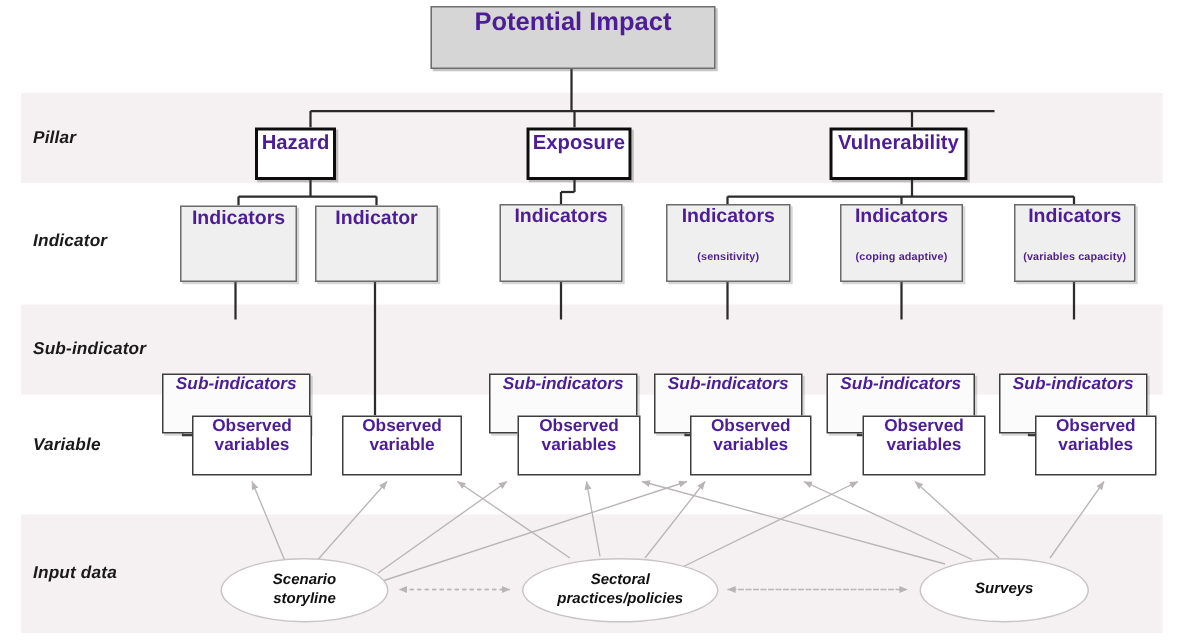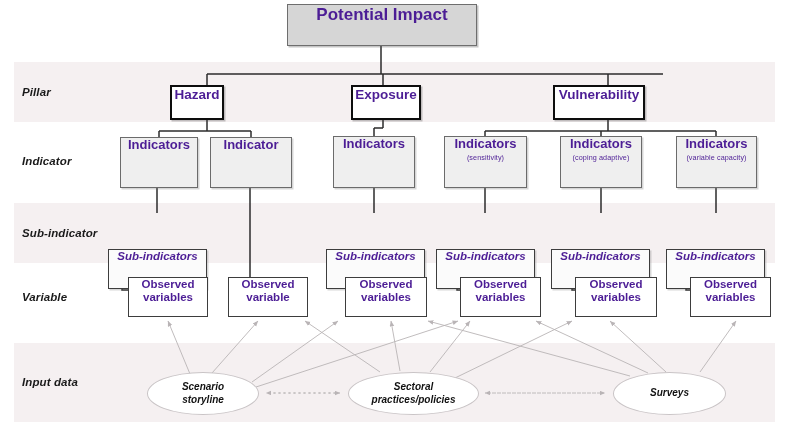--- a/index.html
+++ b/index.html
@@ -35,23 +35,23 @@
     flex-direction:column;
     align-items:center;
     justify-content:flex-start;
     text-align:center;
     line-height:1.12;
     color:#4c1d95;
     background:#fff;
   }
   .node .sub{
     font-size:7.2px;
-    font-weight:normal;
+    font-weight:bold;
     font-style:normal;
-    margin-top:2px;
+    margin-top:15px;
     letter-spacing:.1px;
   }
   .root-node{
     background:#d6d6d6;
     border:1.6px solid #6e6e6e;
     font-size:17px;
     font-weight:bold;
     box-shadow:1.5px 1.5px 0 rgba(90,90,90,.35);
   }
   .pillar-node{
@@ -233,21 +233,21 @@
   <div class="node indicator-node" style="left:444px;top:136px;width:83px;height:52px;">
     <span>Indicators</span>
     <span class="sub">(sensitivity)</span>
   </div>
   <div class="node indicator-node" style="left:560px;top:136px;width:82px;height:52px;">
     <span>Indicators</span>
     <span class="sub">(coping adaptive)</span>
   </div>
   <div class="node indicator-node" style="left:676px;top:136px;width:81px;height:52px;">
     <span>Indicators</span>
-    <span class="sub">(variable capacity)</span>
+    <span class="sub">(variables capacity)</span>
   </div>
 
   <div class="node subind-node" style="left:108px;top:213px;width:99px;height:40px;">
     <span>Sub-indicators</span>
   </div>
   <div class="node subind-node" style="left:326px;top:213px;width:99px;height:40px;">
     <span>Sub-indicators</span>
   </div>
   <div class="node subind-node" style="left:436px;top:213px;width:99px;height:40px;">
     <span>Sub-indicators</span>

